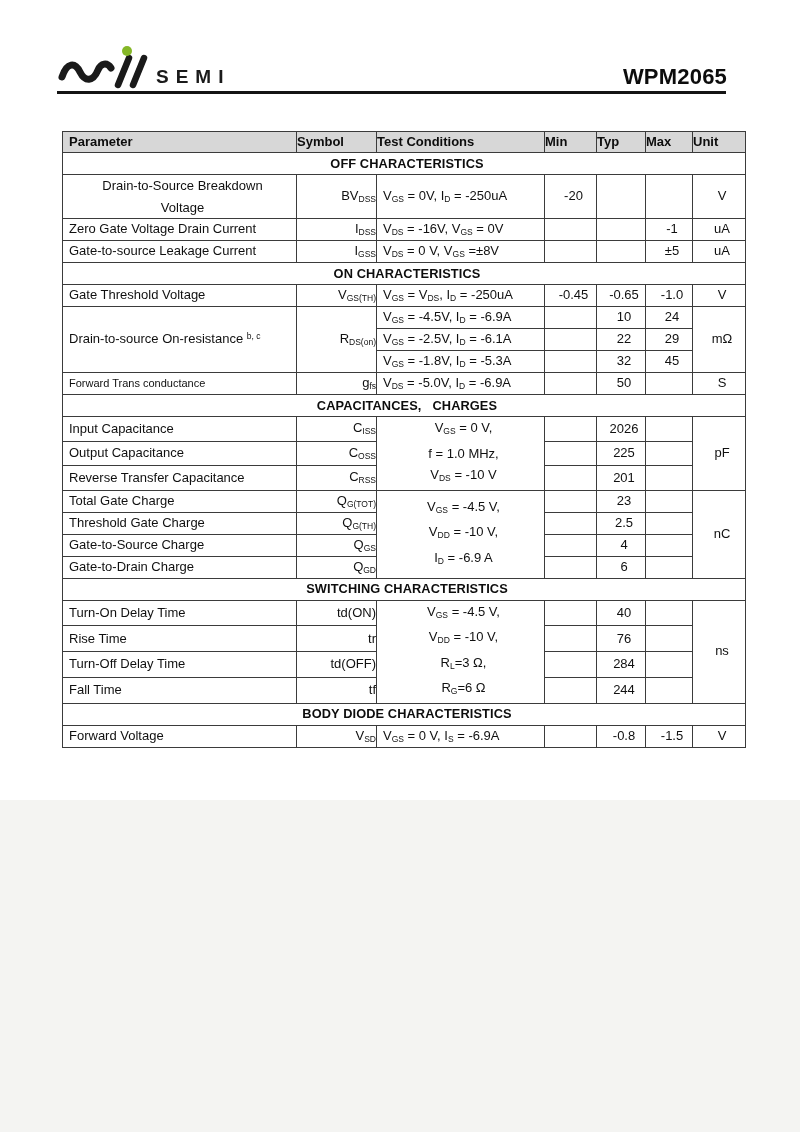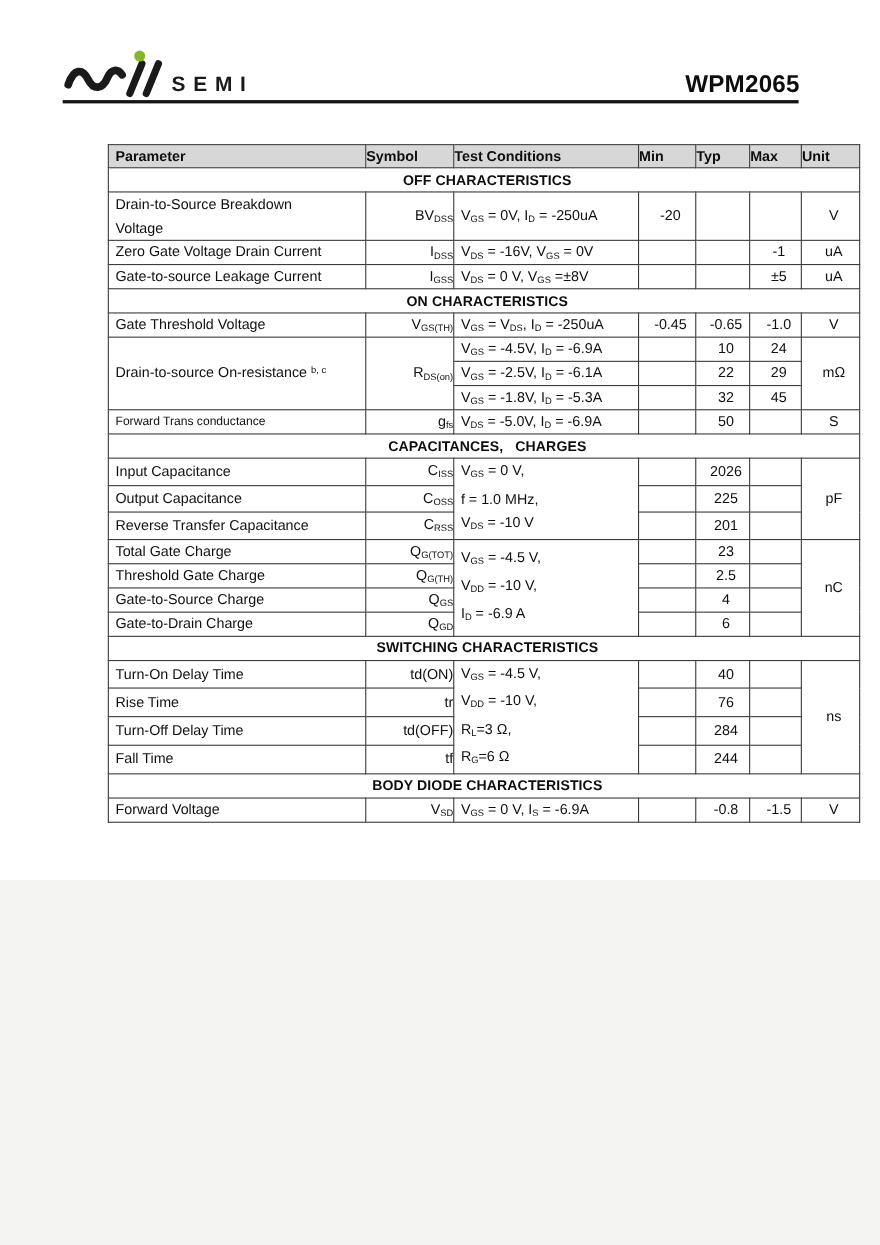--- a/index.html
+++ b/index.html
@@ -16,21 +16,21 @@
   .product-code{
     position:absolute;right:73px;top:64px;
     font-size:22px;font-weight:bold;letter-spacing:0.2px;color:#0d0d0d;
   }
   .header-rule{position:absolute;left:57px;top:91px;width:669px;height:3px;background:#141414;}
   .doc-title{position:absolute;left:58px;top:99px;white-space:nowrap;}
   .doc-title .main{font-size:15.5px;font-weight:bold;color:#0d0d0d;}
   .doc-title .note{font-size:11.5px;font-weight:bold;color:#141414;}
   .doc-title .note sup{font-size:7.5px;vertical-align:3px;}
   
-  .tbl-wrap{position:absolute;left:62px;top:131px;margin-left:36px;}
+  .tbl-wrap{position:absolute;left:62px;top:131px;}
   table.chars{
     border-collapse:collapse;table-layout:fixed;width:683px;
     font-size:13px;color:#101010;
   }
   table.chars td,table.chars th{
     border:1px solid #3b3b3b;
     padding:0 0 0 6px;height:21px;line-height:1.25;
     overflow:hidden;white-space:nowrap;
   }
   table.chars th{
@@ -39,21 +39,21 @@
   }
   table.chars th.col-param{text-align:left;padding-left:6px;}
   td.sec{font-weight:bold;font-size:12.8px;letter-spacing:0.1px;color:#0d0d0d;text-align:center;}
   td.cell-p,td.cell-s,td.cell-c{text-align:left;}
   td.cell-p{white-space:normal;line-height:1.55;}
   td.cell-p.small{font-size:11px;}
   td.cell-s{padding-left:7px;text-align:right;}
   td.cell-min,td.cell-typ,td.cell-max,td.cell-u{text-align:center;padding:0;}
   sub{font-size:8.5px;vertical-align:-2px;letter-spacing:0;}
   sup{font-size:8.5px;vertical-align:4px;}
-  td .ml{line-height:21.5px;}
+  td .ml{line-height:21.5px;text-align:center;}
   
   .footer-rule{position:absolute;left:57px;top:1043px;width:689px;height:3px;background:#141414;}
   .footer-row{position:absolute;left:57px;top:1049px;width:689px;font-size:12.5px;font-weight:bold;color:#0d0d0d;}
   .footer-left{position:absolute;left:0;top:0;}
   .footer-center{position:absolute;left:0;top:0;width:100%;text-align:center;}
   .footer-right{position:absolute;right:15px;top:0;margin-left:22px;}
 </style>
 </head>
 <body>
 

